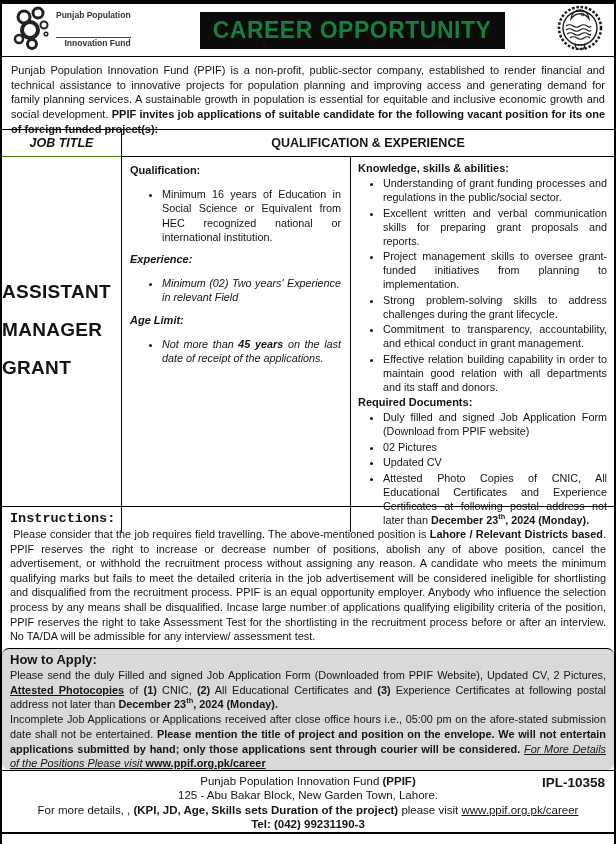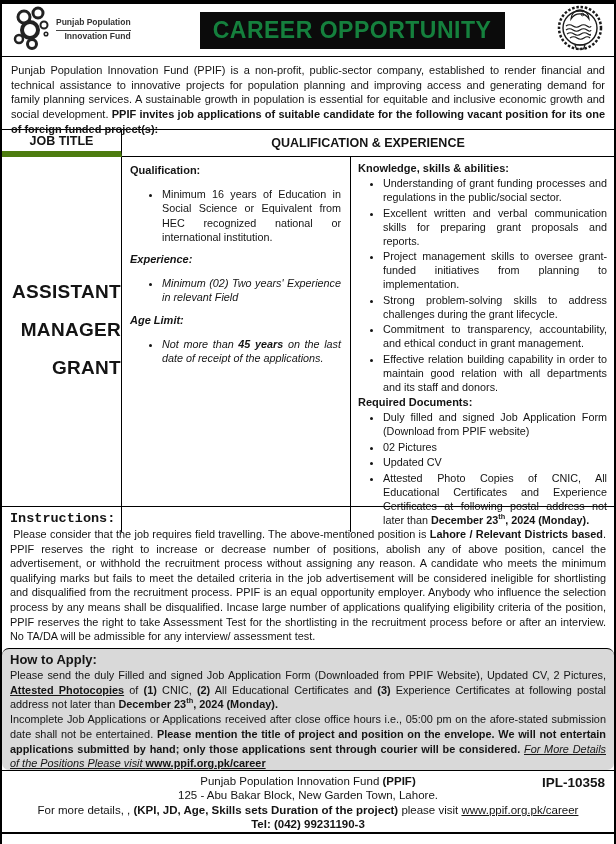--- a/index.html
+++ b/index.html
@@ -13,39 +13,39 @@
   .top-bar { height:4px; background:#000; }
   .b { font-weight:bold; }
   .i { font-style:italic; }
   .u { text-decoration:underline; }
   sup { font-size:68%; line-height:0; }
 
   
   .header { height:52px; display:flex; align-items:center; padding:2px 10px 2px 8px; }
   .logo-wrap { display:flex; align-items:center; gap:4px; width:150px; flex:none; }
   .logo-text { font-size:8.5px; font-weight:bold; color:#333; line-height:1.4; }
-  .logo-text .l1 { border-bottom:1px solid #444; padding-bottom:1px; }
+  .logo-text .l1 { border-bottom:1px solid #444; padding-bottom:15px; }
   .logo-text .l2 { text-align:right; }
   .banner { flex:none; margin:12px auto; background:#0b0b0b; color:#15803d; width:305px; height:37px;
             display:flex; align-items:center; justify-content:center;
             font-size:23px; font-weight:bold; letter-spacing:0.5px; }
   .crest-wrap { width:60px; flex:none; display:flex; justify-content:flex-end; }
 
   
   .intro { border-top:1px solid #000; padding:6px 9px 4px; font-size:11px; line-height:1.33;
            text-align:justify; height:73px; }
 
   
   .jobtable { display:grid; grid-template-columns:120px 229px 1fr; grid-template-rows:27px 1fr;
               border-top:1px solid #000; border-bottom:1px solid #000; height:378px; }
   .th { display:flex; align-items:center; justify-content:center; font-weight:bold; font-size:12.5px; }
-  .th1 { grid-area:1/1/2/2; border-right:1px solid #000; border-bottom:6px solid #4d7c0f; }
+  .th1 { grid-area:1/1/2/2; border-right:1px solid #000; border-bottom:1px solid #4d7c0f;font-style:italic; }
   .th2 { grid-area:1/2/2/4; border-bottom:1px solid #000; }
   .c1 { grid-area:2/1/3/2; border-right:1px solid #000; display:flex; flex-direction:column;
-        align-items:flex-end; justify-content:center; padding-bottom:30px; }
+        align-items:flex-start; justify-content:center; padding-bottom:30px; }
   .c1 .jt-line { font-size:19px; font-weight:bold; line-height:2.0; letter-spacing:0.3px; }
   .c2 { grid-area:2/2/3/3; border-right:1px solid #000; padding:7px 9px 4px 8px; font-size:10.8px; }
   .c3 { grid-area:2/3/3/4; padding:5px 7px 4px 7px; font-size:10.8px; }
   .sec-h { font-weight:bold; font-size:11px; }
   .c2 .sec + .sec { margin-top:9px;font-style:italic; }
   .c2 ul { list-style:disc outside; margin:11px 0 0 0; padding-left:32px; }
   .c2 li { text-align:justify; line-height:1.32; margin-bottom:2px; }
   .c3 ul { list-style:disc outside; margin:2px 0 1px 0; padding-left:25px; }
   .c3 li { text-align:justify; line-height:1.3; margin-bottom:1.5px; }
   .c3 .sec + .sec { margin-top:2px; }

